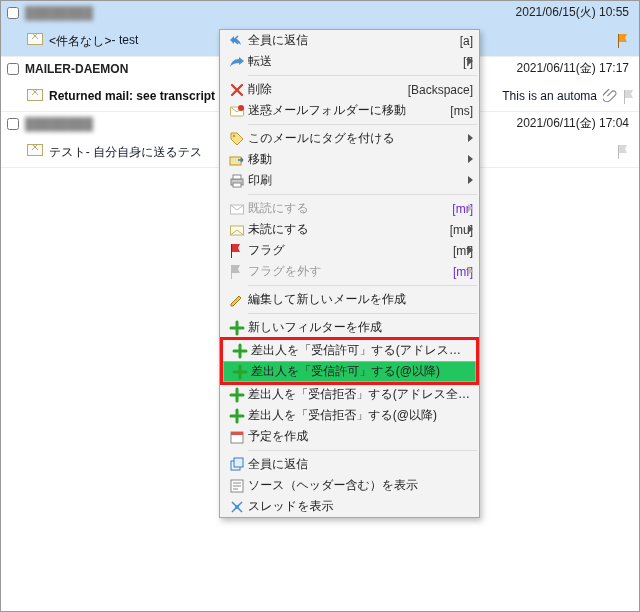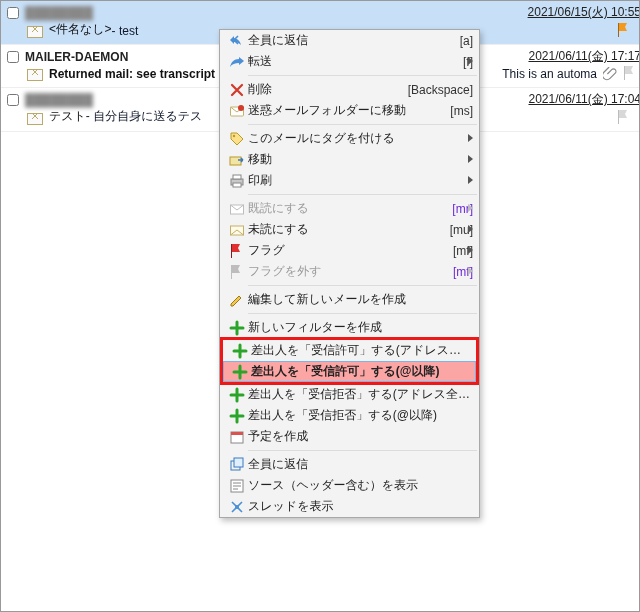--- a/index.html
+++ b/index.html
@@ -6,36 +6,36 @@
   body { font-family:"Meiryo","MS PGothic",sans-serif; font-size:12px; color:#222; background:#fff; width:640px; height:612px; overflow:hidden; position:relative; border:1px solid #999; }
   .pane { position:absolute; left:0; top:0; width:640px; height:612px; }
   .row { display:flex; align-items:flex-start; border-bottom:1px solid #eee; padding:0; }
   .row.selected { background:#c7dff7; }
   .chk { width:24px; display:flex; align-items:center; justify-content:center; padding-top:6px; }
   .chk input { width:12px; height:12px; }
   .msgcol { flex:1; padding:3px 0 6px 0; min-width:0; }
   .toprow { display:flex; align-items:center; }
   .sender { font-weight:bold; flex:0 0 auto; margin-right:8px; }
   .sender.grey { color:#888; background:linear-gradient(#aaa,#aaa); -webkit-background-clip:text; filter:blur(2px); }
-  .date { margin-left:auto; color:#222; padding-right:0; white-space:nowrap;text-decoration:underline; }
-  .subrow { display:flex; align-items:flex-end; margin-top:0; color:#444; }
+  .date { margin-left:auto; color:#222; padding-right:12px; white-space:nowrap; }
+  .subrow { display:flex; align-items:flex-start; margin-top:12px; color:#444; }
   .env { width:16px; height:12px; margin:0 6px 0 2px; position:relative; }
   .env::before { content:""; position:absolute; inset:0; background:#fafafa; border:1px solid #b9a96a; }
   .env::after { content:""; position:absolute; left:0; right:0; top:0; height:6px; background:linear-gradient(135deg,transparent 48%, #b9a96a 50%, transparent 52%), linear-gradient(225deg,transparent 48%, #b9a96a 50%, transparent 52%); }
   .subj { color:#111; }
   .subj.bold { font-weight:bold; }
   .preview { color:#0f172a; }
   .flagsvg { width:14px; height:16px; }
   .clip { width:14px; height:14px; margin-left:6px; }
   .rightbadges { display:flex; align-items:center; margin-left:auto; padding-right:10px; }
 
   
   .menu { position:absolute; left:218px; top:28px; width:261px; background:#f3f3f3; border:1px solid #a8a8a8; box-shadow:2px 3px 6px rgba(0,0,0,0.25); z-index:10; }
   .mi { display:flex; align-items:center; height:21px; padding:0 6px 0 6px; position:relative; }
-  .mi.highlight { background:#fca5a5; outline:1px solid #7ab5e8; outline-offset:-1px;font-weight:bold; }
+  .mi.highlight { background:#22c55e; outline:1px solid #7ab5e8; outline-offset:-1px; }
   .mi.disabled { color:#9a9a9a; }
   .mi .gutter { width:22px; display:flex; align-items:center; justify-content:center; }
   .mi .lbl { flex:1; white-space:nowrap; overflow:hidden; text-overflow:ellipsis; }
   .mi .sc { color:#333; padding-left:6px; }
   .mi.disabled .sc { color:#6d28d9; }
   .mi .sub { position:absolute; right:6px; top:6px; width:0; height:0; border-left:5px solid #555; border-top:4px solid transparent; border-bottom:4px solid transparent; }
   .mi.disabled .sub { border-left-color:#bbb; }
   .sep { height:1px; background:#dcdcdc; margin:3px 2px 3px 28px; }
   .redbox { border:3px solid #ee1818; margin:-1px 0; }
 

